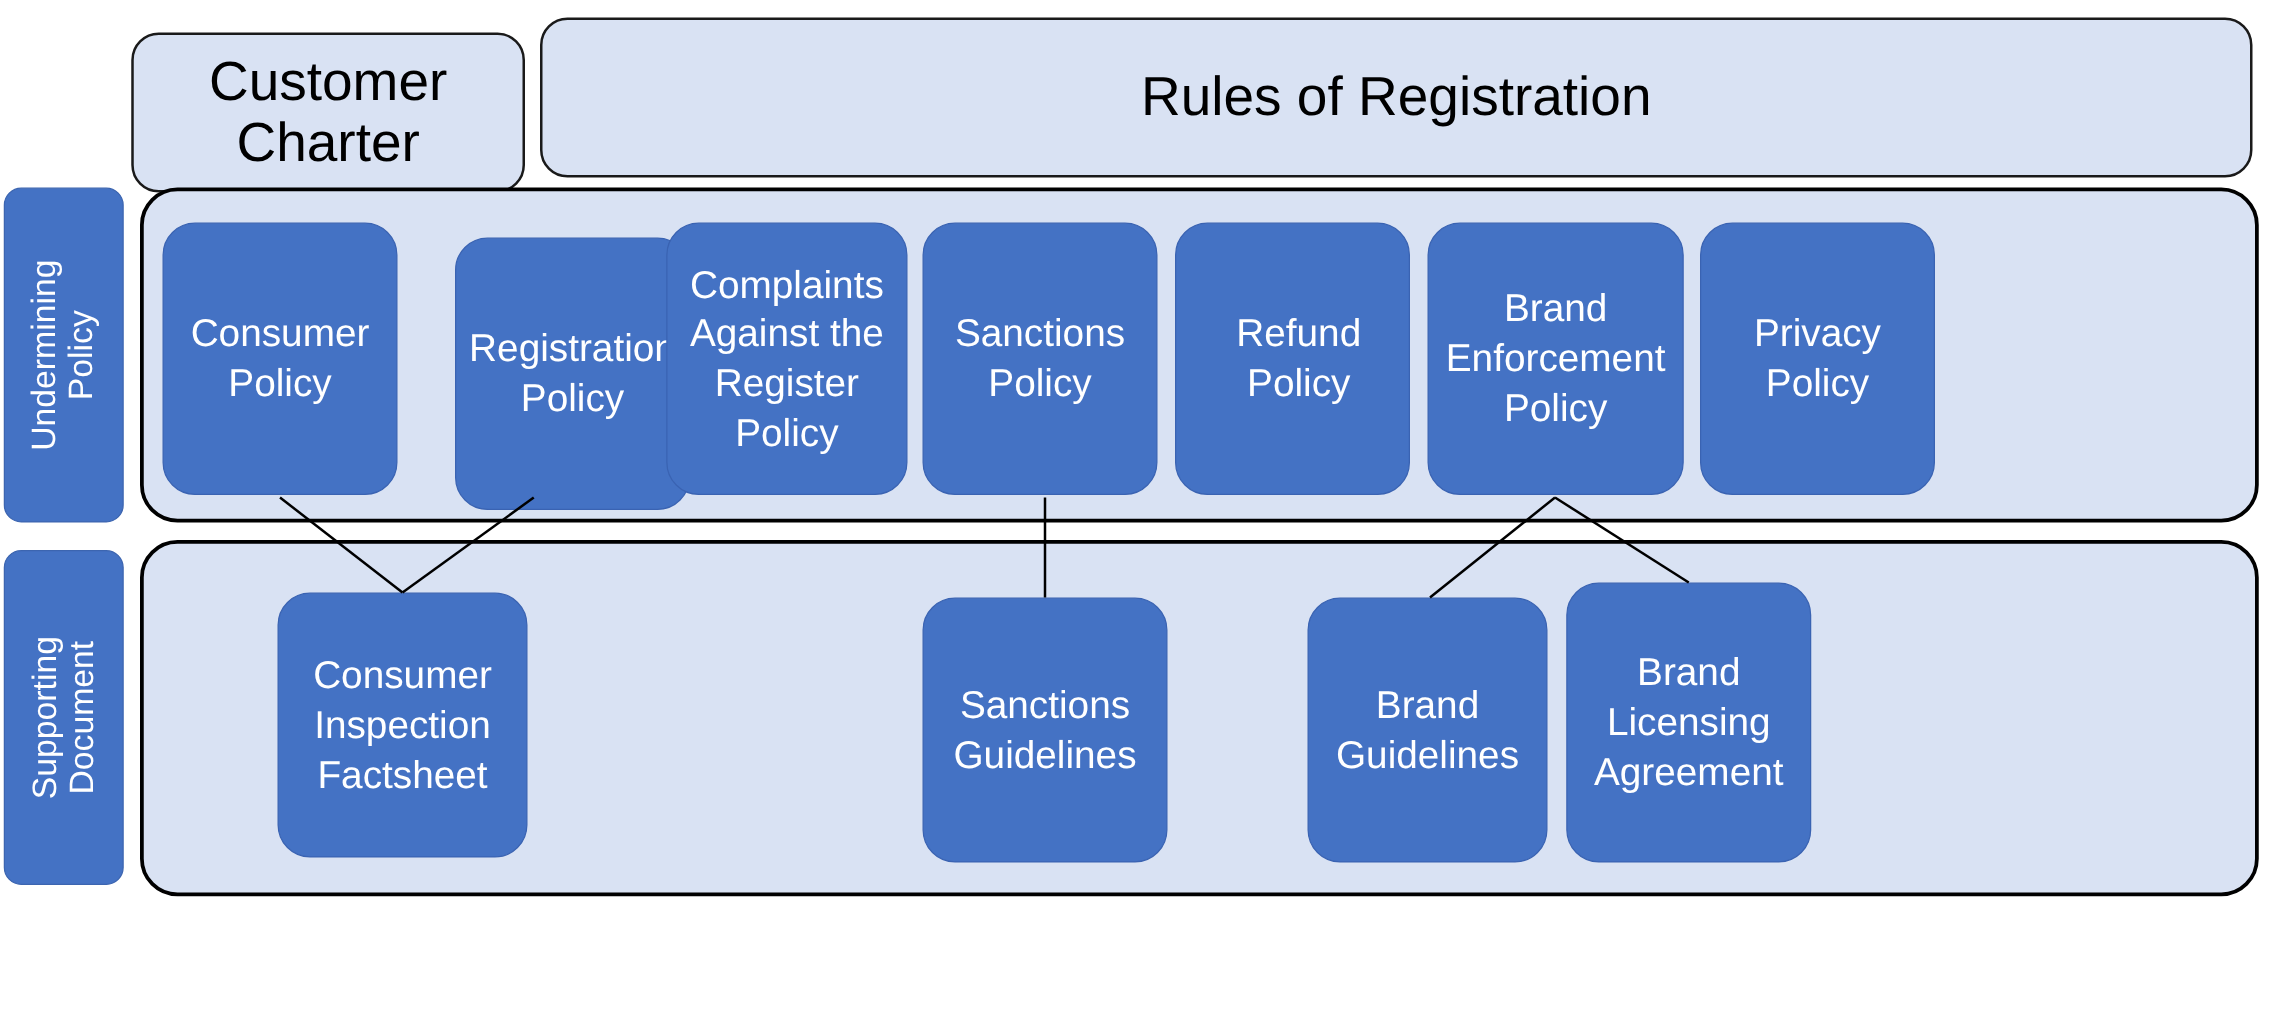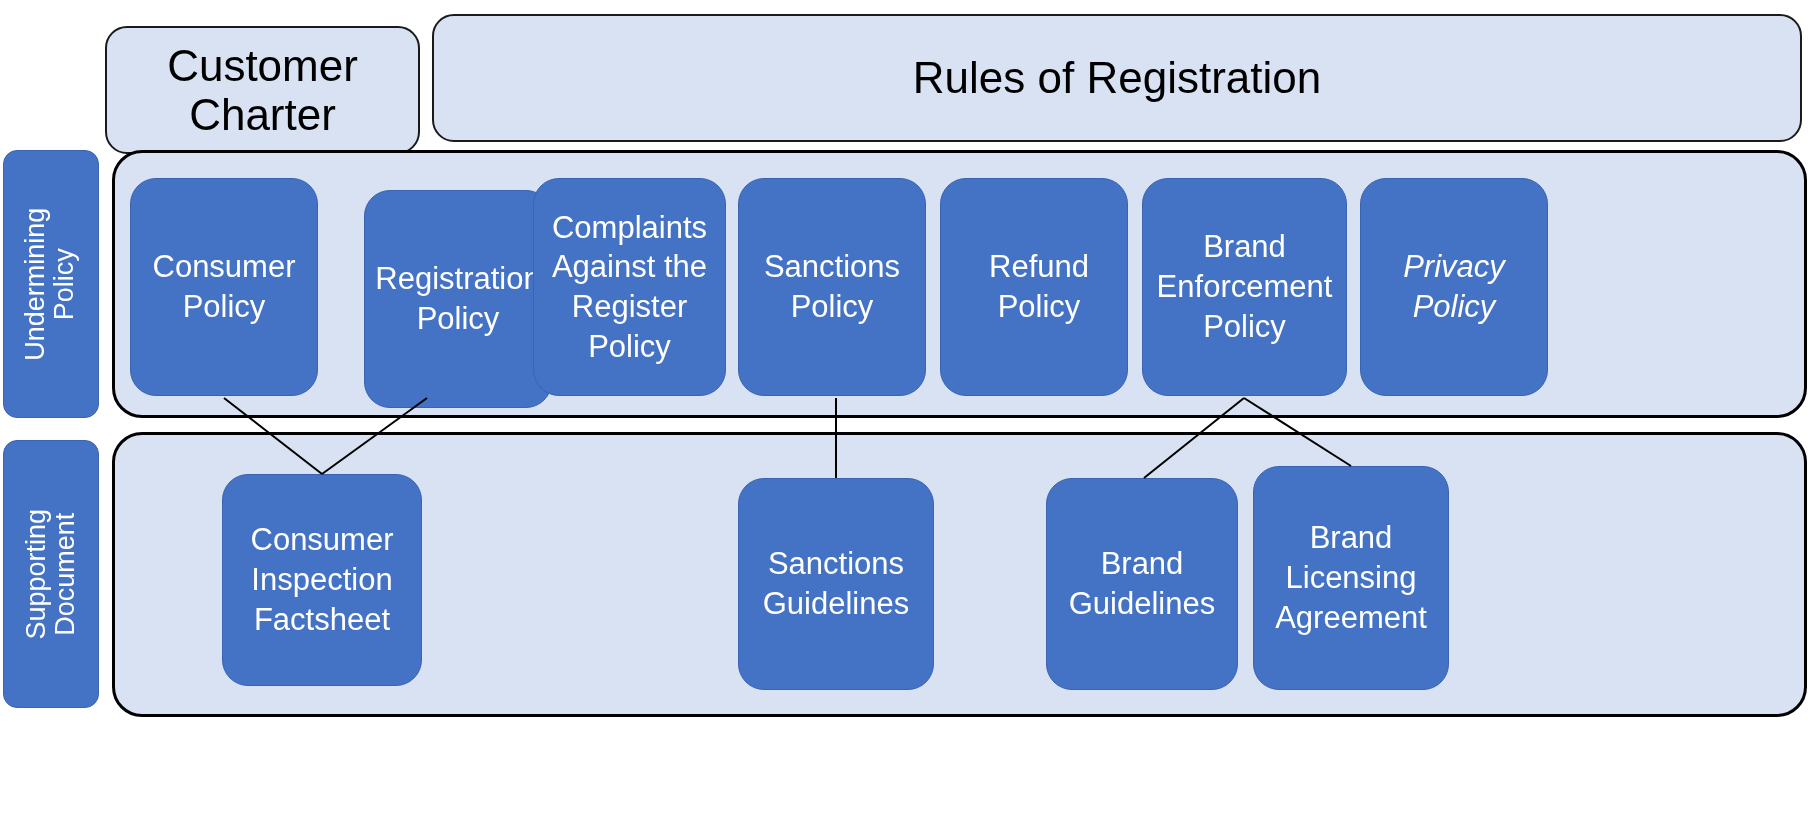--- a/index.html
+++ b/index.html
@@ -138,21 +138,21 @@
 Policy</span>
   </div>
 
   <div class="abs node n-policy" style="left:1142px; top:178px; width:205px; height:218px;">
     <span style="white-space:pre-line;">Brand
 Enforcement
 Policy</span>
   </div>
 
   <div class="abs node n-policy" style="left:1360px; top:178px; width:188px; height:218px;">
-    <span style="white-space:pre-line;font-style:italic;">Privacy
+    <span style="white-space:pre-line;">Privacy
 Policy</span>
   </div>
 
   <div class="abs group-panel" style="left:112px; top:432px; width:1695px; height:285px;"></div>
 
   <div class="abs node n-doc" style="left:222px; top:474px; width:200px; height:212px;">
     <span style="white-space:pre-line;">Consumer
 Inspection
 Factsheet</span>
   </div>

